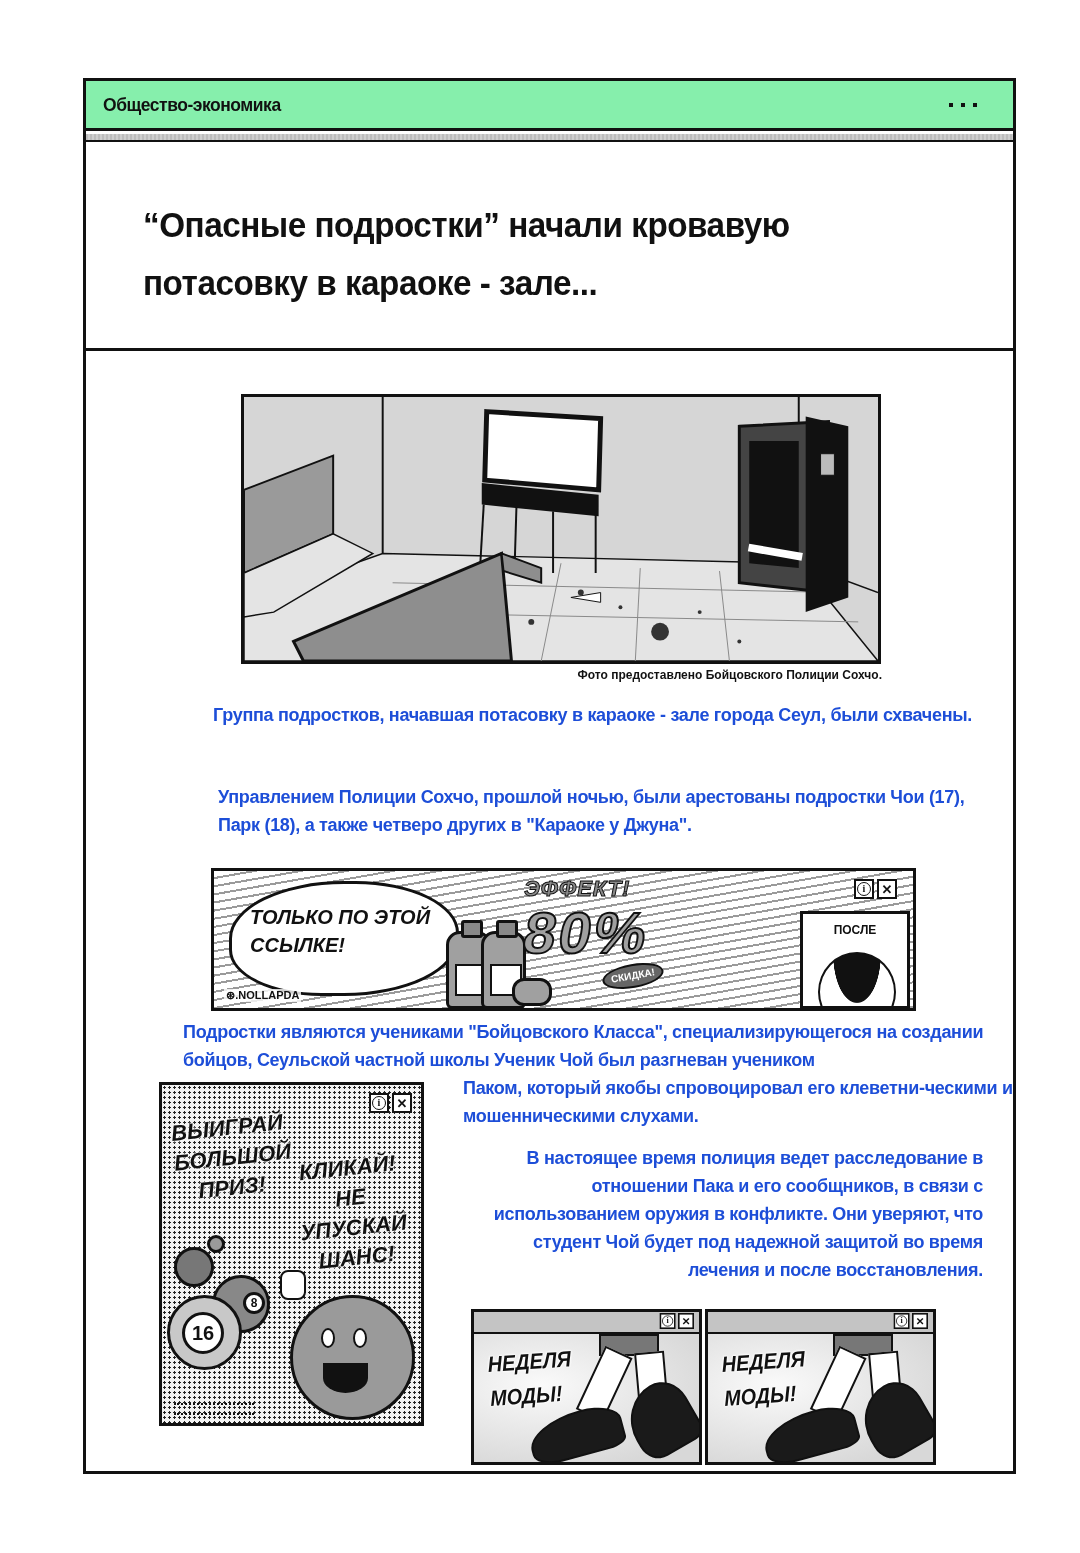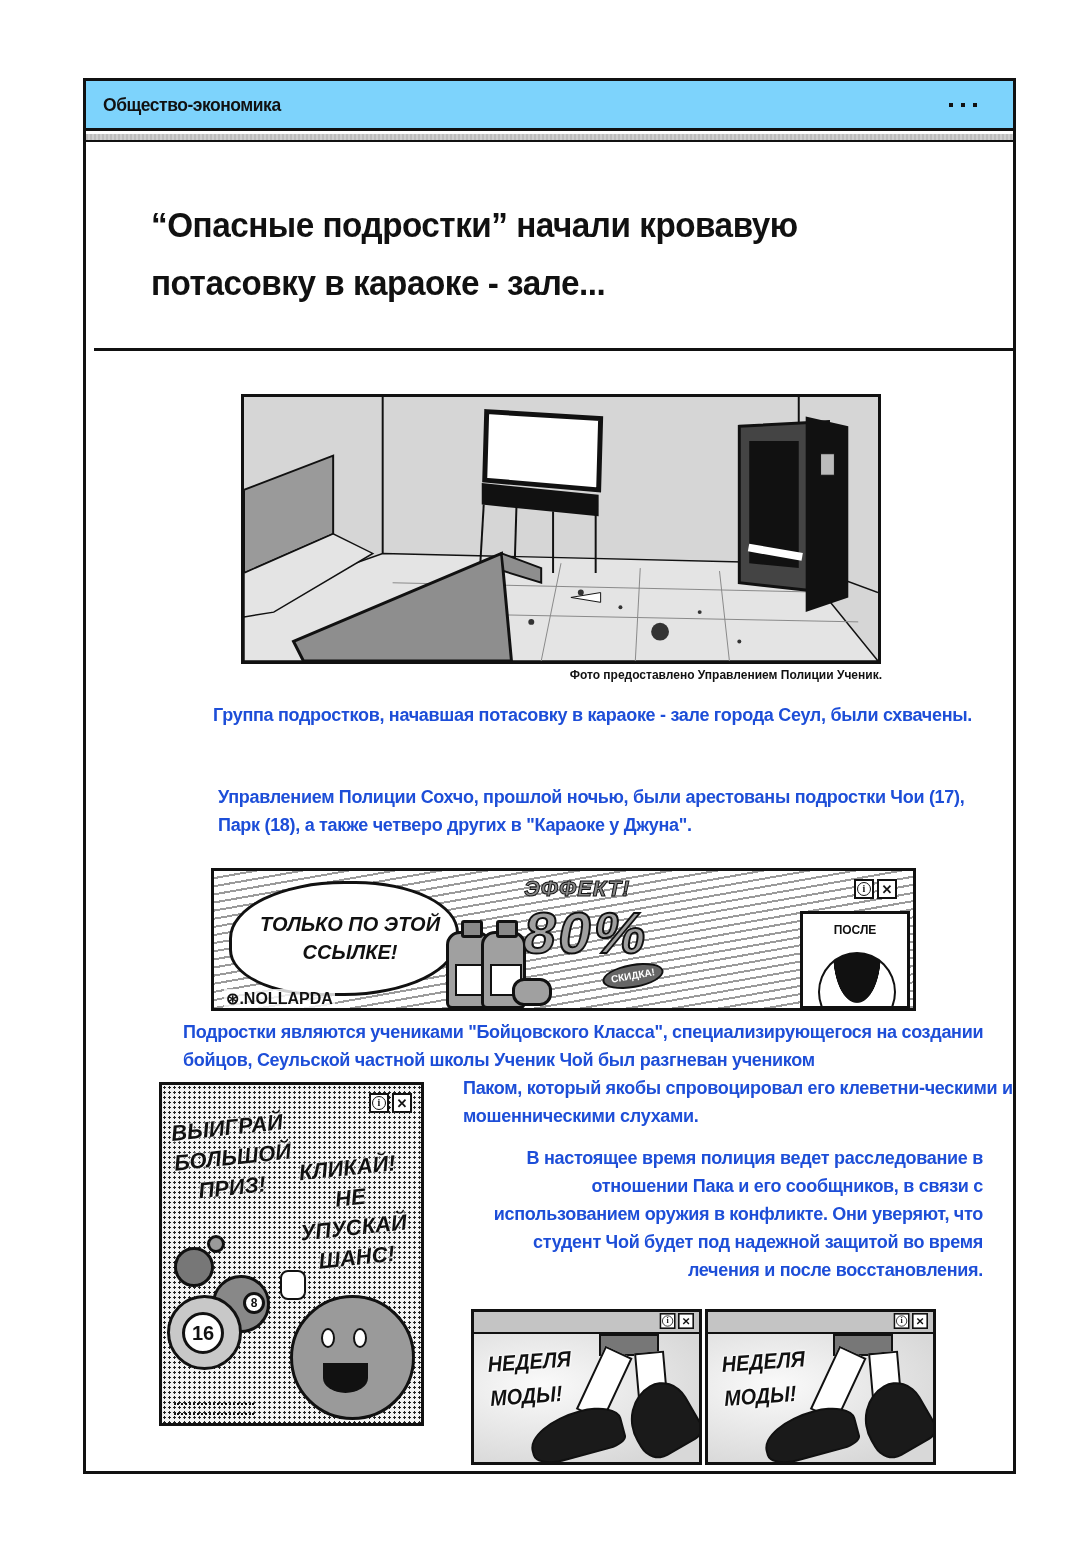--- a/index.html
+++ b/index.html
@@ -5,38 +5,37 @@
   * { box-sizing: border-box; margin: 0; padding: 0; }
   html, body { width: 1080px; height: 1553px; background: #ffffff; overflow: hidden; }
   body { position: relative; font-family: "Liberation Sans", sans-serif; color: #111; }
 
   .window {
     position: absolute; left: 83px; top: 78px; width: 933px; height: 1396px;
     border: 3px solid #111; background: #fff;
   }
   .titlebar {
     position: absolute; left: 0; top: 0; right: 0; height: 50px;
-    background: #7dd3fc; border-bottom: 3px solid #111;
+    background: #86efac; border-bottom: 3px solid #111;
   }
   .titlebar-title {
     position: absolute; left: 17px; top: 13px; font-size: 19px; font-weight: bold;
     letter-spacing: -0.5px; color: #111; transform: scaleX(0.92); transform-origin: left;
   }
   .menu-dots { position: absolute; right: 36px; top: 22px; display: flex; gap: 8px; cursor: pointer; }
   .menu-dots span { width: 4px; height: 4px; background: #111; display: block; }
   .title-strip {
     position: absolute; left: 0; right: 0; top: 53px; height: 8px;
     background: repeating-linear-gradient(90deg, #bdbdbd 0 2px, #cfcfcf 2px 4px);
     border-bottom: 2px solid #111;
   }
 
   .headline-box {
     position: absolute; left: 0; right: 0; top: 63px; height: 207px;
     border-bottom: 3px solid #111;
-    margin-left: 8px;
   }
   .headline {
     position: absolute; left: 57px; top: 52px; width: 800px;
     font-size: 35px; font-weight: bold; line-height: 58px; letter-spacing: -0.5px;
     color: #111; transform: scaleX(0.95); transform-origin: left;
   }
 
   
   .photo {
     position: absolute; left: 155px; top: 313px; width: 640px; height: 270px;
@@ -60,25 +59,25 @@
     position: absolute; left: 125px; top: 787px; width: 705px; height: 143px;
     border: 3px solid #111; overflow: hidden;
     background:
       repeating-linear-gradient(170deg, #fff 0 6px, #9a9a9a 6px 8px);
   }
   .bubble {
     position: absolute; left: 15px; top: 10px; width: 230px; height: 115px;
     background: #fff; border: 3px solid #111; border-radius: 50% 45% 50% 40%;
   }
   .bubble-text {
-    position: absolute; left: 36px; top: 32px; width: 200px; text-align: center;
-    font-size: 20px; font-weight: bold; font-style: italic; line-height: 28px; color: #111; margin-top: 7px;
+    position: absolute; left: 36px; top: 32px; width: 200px; 
+    font-size: 20px; font-weight: bold; font-style: italic; line-height: 28px; color: #111;
   }
   .brand {
-    position: absolute; left: 10px; top: 118px; font-size: 16px; font-weight: bold;
+    position: absolute; left: 10px; top: 118px; font-size: 11px; font-weight: bold;
     color: #111; background: rgba(255,255,255,0.8); padding: 0 2px;
   }
   .bottle {
     position: absolute; width: 45px; height: 78px; background: #a0a0a0;
     border: 3px solid #111; border-radius: 14px 14px 6px 6px;
   }
   .bottle::before {
     content: ""; position: absolute; left: 12px; top: -14px; width: 16px; height: 12px;
     background: #888; border: 3px solid #111; border-radius: 3px;
   }
@@ -239,21 +238,21 @@
           <circle cx="420" cy="240" r="9"></circle>
           <circle cx="340" cy="200" r="3"></circle>
           <circle cx="460" cy="220" r="2"></circle>
           <circle cx="290" cy="230" r="3"></circle>
           <circle cx="500" cy="250" r="2"></circle>
           <circle cx="380" cy="215" r="2"></circle>
         </g>
       <polygon points="330,205 360,200 360,210" fill="#fff" stroke="#111"></polygon>
     </svg>
   </div>
-  <div class="photo-caption">Фото предоставлено Управлением Полиции Ученик.</div>
+  <div class="photo-caption">Фото предоставлено Бойцовского Полиции Сохчо.</div>
 
   <div class="para p1">Группа подростков, начавшая потасовку в караоке - зале города Сеул, были схвачены.</div>
   <div class="para p2">Управлением Полиции Сохчо, прошлой ночью, были арестованы подростки Чои (17), Парк (18), а также четверо других в "Караоке у Джуна".</div>
 
   <div class="banner">
     <div class="bubble"></div>
     <div class="bubble-text">ТОЛЬКО ПО ЭТОЙ ССЫЛКЕ!</div>
     <div class="brand">⊛.NOLLAPDA</div>
     <div class="bottle" style="left:232px; top:60px;"></div>
     <div class="bottle" style="left:267px; top:60px;"></div>

